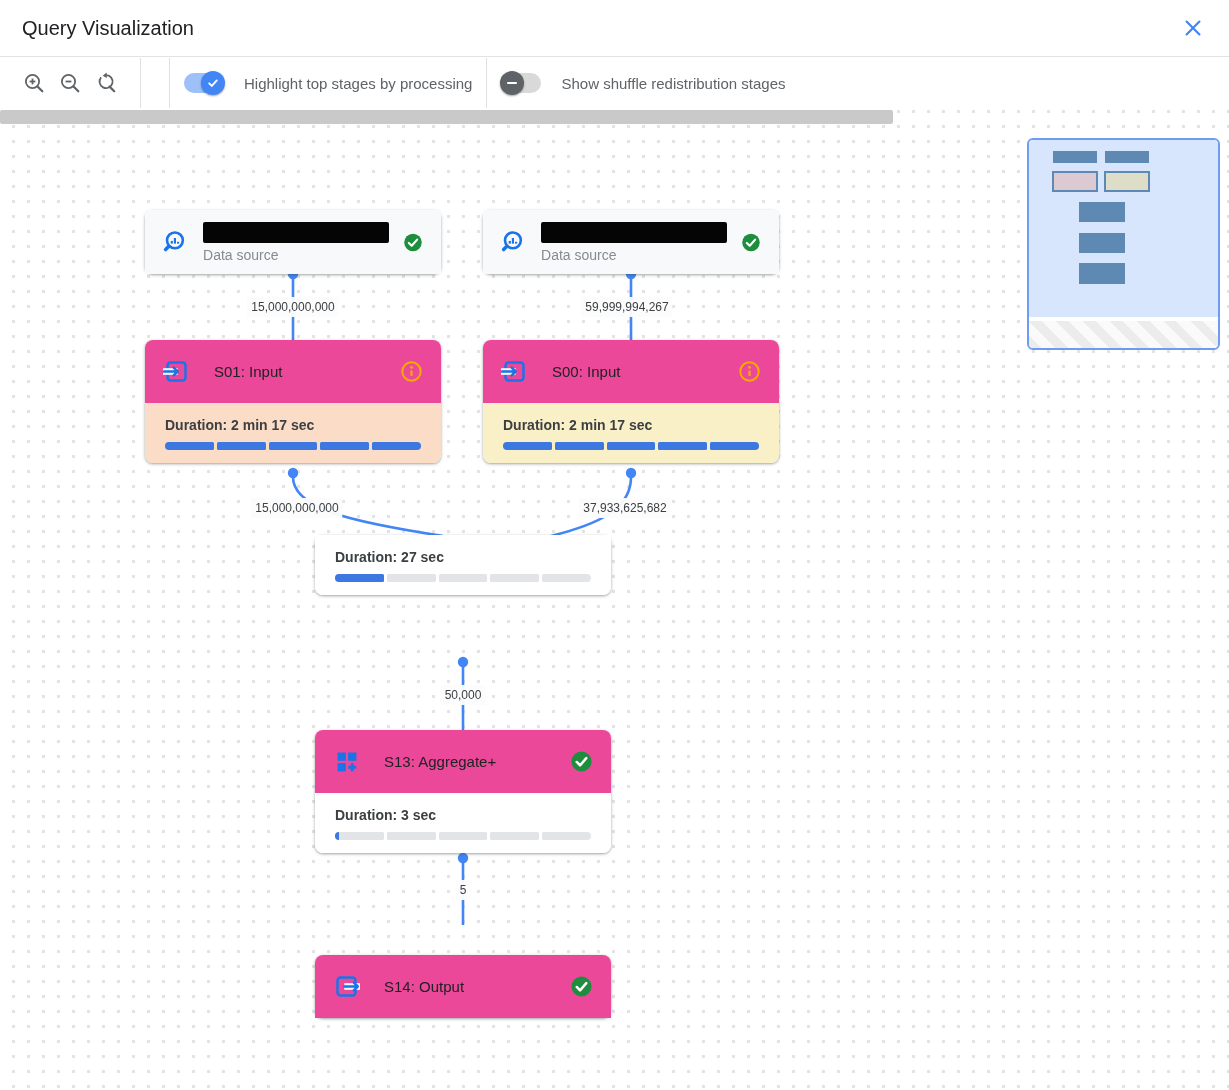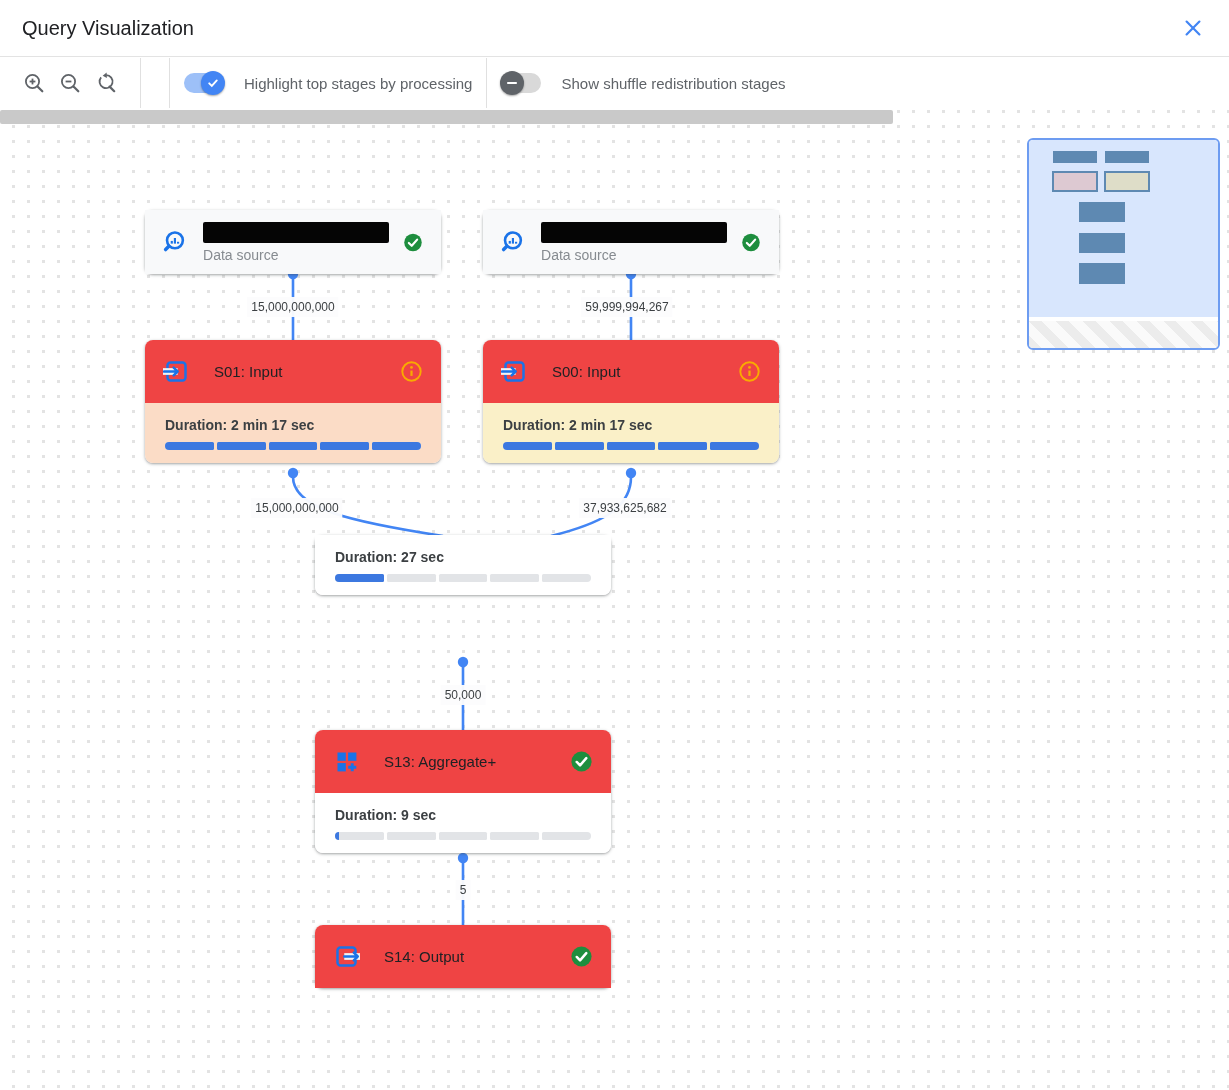--- a/index.html
+++ b/index.html
@@ -39,21 +39,21 @@
     background:rgba(252,252,253,.96); padding:0 4px; white-space:nowrap; line-height:20px; }
 
   
   .node { position:absolute; width:296px; border-radius:8px; background:#fff;
     box-shadow:0 1px 2px rgba(60,64,67,.30), 0 1px 3px 1px rgba(60,64,67,.15); }
   .ds-card { height:64px; background:#f8f9fa; display:flex; align-items:center; padding:0 18px; }
   .ds-mid { flex:1; margin:0 14px; }
   .redacted { height:21px; background:#050505; border-radius:2px; width:186px; }
   .ds-label { font-size:14px; color:#868b90; margin-top:4px; }
 
-  .stage-header { height:63px; background:#ef4444; border-radius:8px 8px 0 0;
+  .stage-header { height:63px; background:#ec4899; border-radius:8px 8px 0 0;
     display:flex; align-items:center; padding:0 18px; }
   .stage-title { flex:1; font-size:15px; font-weight:500; color:#202124; margin-left:24px; }
   .stage-body { padding:14px 20px 0 20px; border-radius:0 0 8px 8px; }
   .stage-body.h137 { height:60px; }
   .hl-duration   { background:#fbdcc6; }
   .hl-processing { background:#faf0c8; }
   .hl-none       { background:#fff; }
   .duration-label { font-size:14px; font-weight:700; color:#3c4043; }
 
   .seg-bar { display:flex; gap:3px; height:8px; margin-top:9px; }
@@ -314,42 +314,42 @@
         <rect x="4" y="13.4" width="7.4" height="7.4" fill="#1a73e8"></rect>
         <path d="M17.1 13.5 V20.7 M13.5 17.1 H20.7" stroke="#1a73e8" stroke-width="2.6"></path>
       </svg>
       <span class="stage-title">S13: Aggregate+</span>
       <svg class="nicon" width="23" height="23" viewBox="0 0 24 24">
         <circle cx="12" cy="12" r="10.5" fill="#1e8e3e"></circle>
         <path d="M7 12.5 L10.5 16 L17 8.5" stroke="#fff" stroke-width="2.6" fill="none" stroke-linecap="round" stroke-linejoin="round"></path>
       </svg>
     </div>
     <div class="stage-body h137 hl-none">
-      <div class="duration-label">Duration: 9 sec</div>
+      <div class="duration-label">Duration: 3 sec</div>
       <div class="seg-bar">
           <div class="seg">
             <div class="seg-fill" style="width: 7.5%;"></div>
           </div>
           <div class="seg">
             <div class="seg-fill" style="width: 0%;"></div>
           </div>
           <div class="seg">
             <div class="seg-fill" style="width: 0%;"></div>
           </div>
           <div class="seg">
             <div class="seg-fill" style="width: 0%;"></div>
           </div>
           <div class="seg">
             <div class="seg-fill" style="width: 0%;"></div>
           </div>
         </div>
     </div>
   </div>
 
-  <div class="node" style="left:315px;top:816px">
+  <div class="node" style="left:315px;top:846px">
     <div class="stage-header">
       <svg class="nicon" width="27" height="27" viewBox="0 0 24 24" fill="none">
         <rect x="4" y="4" width="16" height="16" rx="2.6" stroke="#1a73e8" stroke-width="2.2"></rect>
         <line x1="10" y1="12" x2="24" y2="12" stroke="#f2f3f4" stroke-width="6"></line>
         <path d="M10 12 H22 M18.5 8.5 L22 12 L18.5 15.5" stroke="#1a73e8" stroke-width="2.2" stroke-linecap="round" stroke-linejoin="round"></path>
       </svg>
       <span class="stage-title">S14: Output</span>
       <svg class="nicon" width="23" height="23" viewBox="0 0 24 24">
         <circle cx="12" cy="12" r="10.5" fill="#1e8e3e"></circle>
         <path d="M7 12.5 L10.5 16 L17 8.5" stroke="#fff" stroke-width="2.6" fill="none" stroke-linecap="round" stroke-linejoin="round"></path>

